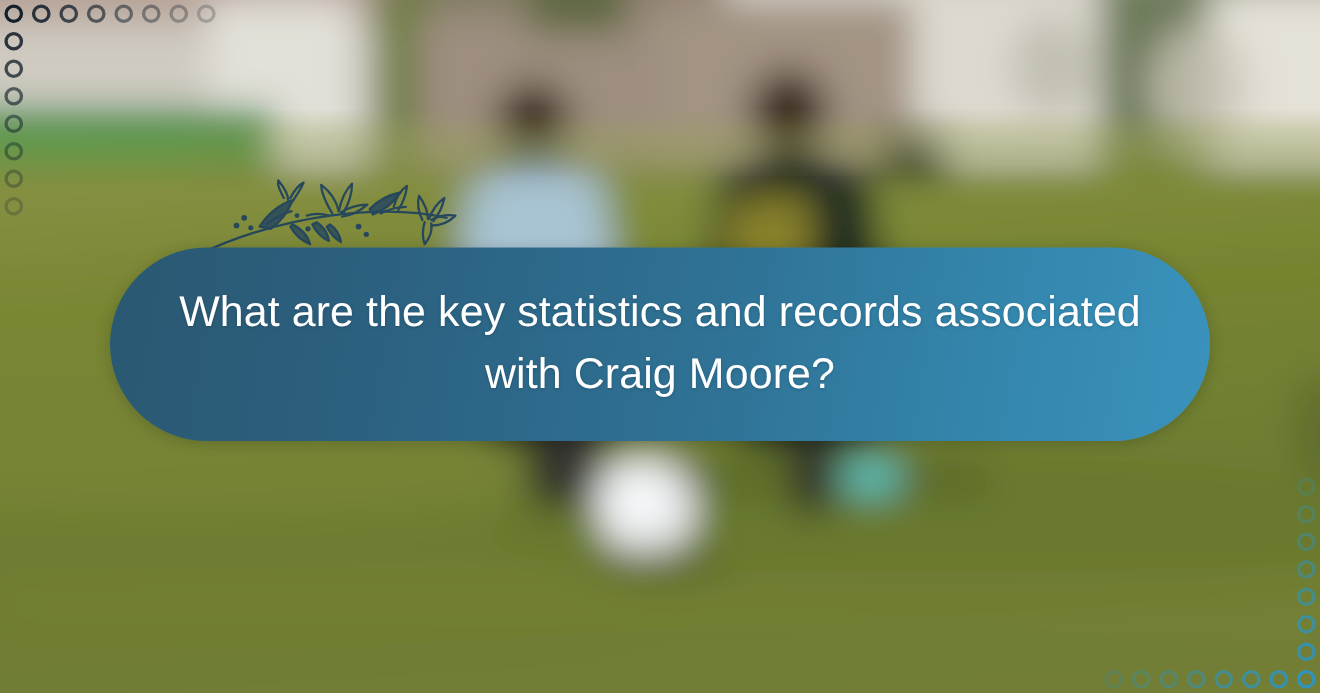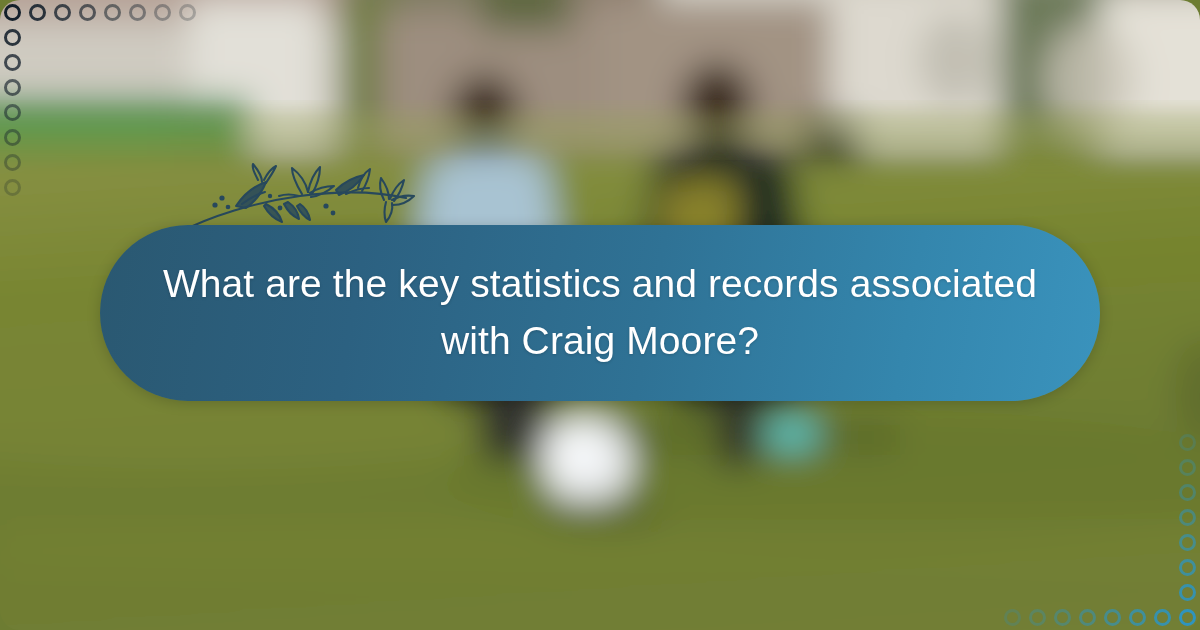--- a/index.html
+++ b/index.html
@@ -9,21 +9,20 @@
     width:1200px; height:630px;
     overflow:hidden;
     background:#6d7c32;
     font-family:"Liberation Sans", sans-serif;
   }
 
   #stage {
     position:relative;
     width:1200px; height:630px;
     overflow:hidden;
-    border-radius:20px;
   }
 
   
   .bg-photo {
     position:absolute; inset:-40px;
     overflow:hidden;
   }
   .bg-photo svg { width:100%; height:100%; display:block; }
 
   

